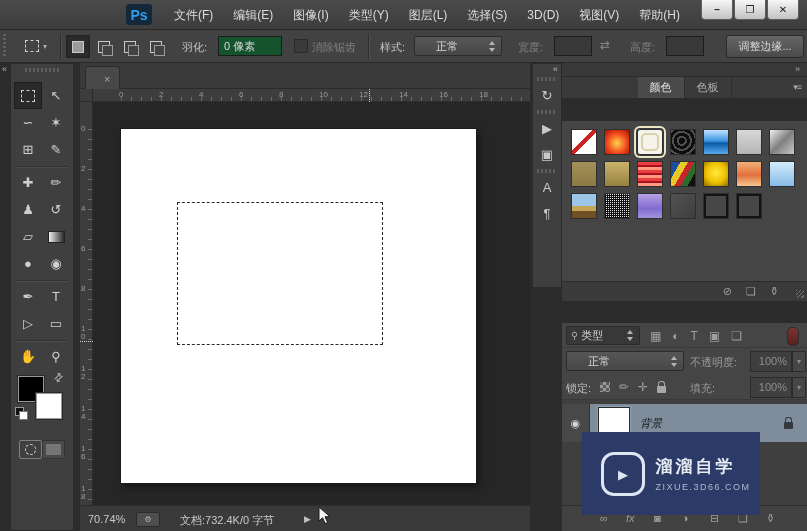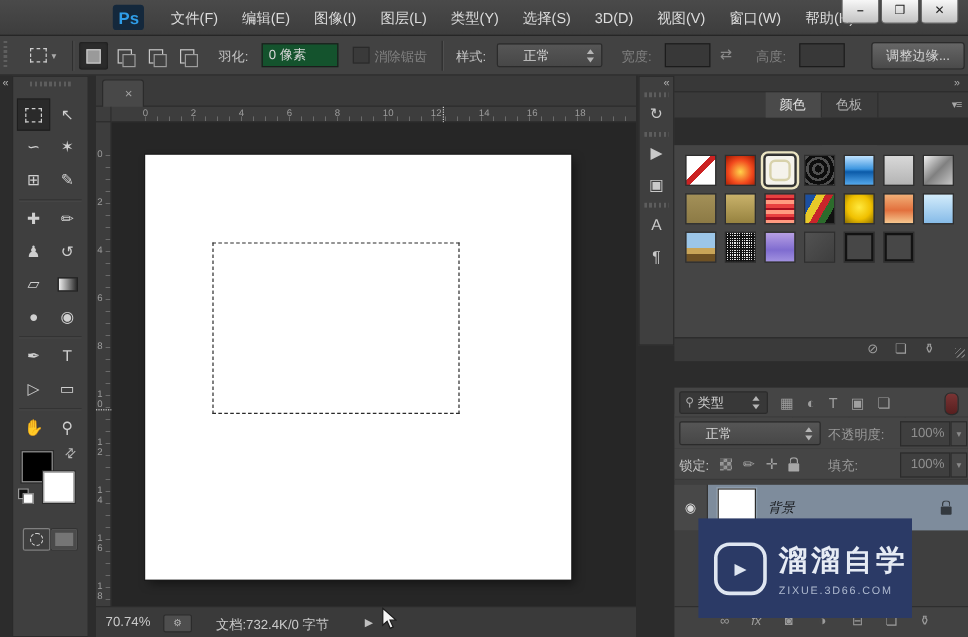--- a/index.html
+++ b/index.html
@@ -163,47 +163,46 @@
   #layer-lock{margin-right:14px;}
   #layers-footer{top:505px;height:26px;background:#424242;border-top:1px solid #2e2e2e;}
   .lf-icon{position:absolute;top:7px;color:#9c9c9c;font-size:11px;font-style:normal;line-height:1;}
 
   
   #watermark{left:582px;top:432px;width:178px;height:83px;background:#2b3a66;z-index:60;
              display:flex;align-items:center;padding-left:10px;box-sizing:border-box;}
   #wm-logo{width:38px;height:38px;border:3px solid #dfe6f1;border-radius:13px;display:flex;align-items:center;
            justify-content:center;color:#dfe6f1;font-size:13px;flex:none;transform:rotate(0.001deg);}
   #wm-text{margin-left:10px;}
-  #wm-title{font-size:24px;font-weight:bold;color:#e6ebf4;letter-spacing:3px;}
+  #wm-title{font-size:17px;font-weight:bold;color:#e6ebf4;letter-spacing:3px;}
   #wm-url{font-size:9px;color:#aeb9cf;letter-spacing:1.5px;margin-top:4px;}
 
   
   #statusbar{left:80px;top:505px;width:450px;height:26px;background:#3a3a3a;border-top:1px solid #2c2c2c;box-sizing:border-box;}
   #status-zoom{position:absolute;left:8px;top:7px;font-size:11px;color:#c9c9c9;}
   #status-gear{position:absolute;left:56px;top:6px;width:22px;height:13px;background:#4e4e4e;border:1px solid #2b2b2b;
                border-radius:2px;color:#b5b5b5;font-size:8px;display:flex;align-items:center;justify-content:center;}
   #status-doc{position:absolute;left:100px;top:7px;font-size:11px;color:#c9c9c9;}
   #status-expand{position:absolute;left:224px;top:8px;font-size:9px;color:#c0c0c0;}
   #cursor{left:318px;top:506px;z-index:70;}
 </style>
 </head>
 <body>
 
 <div id="titlebar" class="abs">
   <div id="ps-logo">Ps</div>
   <div id="menus">
       <div class="menu-item">文件(F)</div>
       <div class="menu-item">编辑(E)</div>
       <div class="menu-item">图像(I)</div>
+      <div class="menu-item">类型(Y)</div>
       <div class="menu-item">图层(L)</div>
-      <div class="menu-item">类型(Y)</div>
       <div class="menu-item">选择(S)</div>
       <div class="menu-item">3D(D)</div>
       <div class="menu-item">视图(V)</div>
-      <div class="menu-item">窗口(W)</div>
       <div class="menu-item">帮助(H)</div>
     </div>
   <div id="winbtns">
     <div class="winbtn">–</div>
     <div class="winbtn">❐</div>
     <div class="winbtn">✕</div>
   </div>
 </div>
 
 <div id="optionsbar" class="abs">

